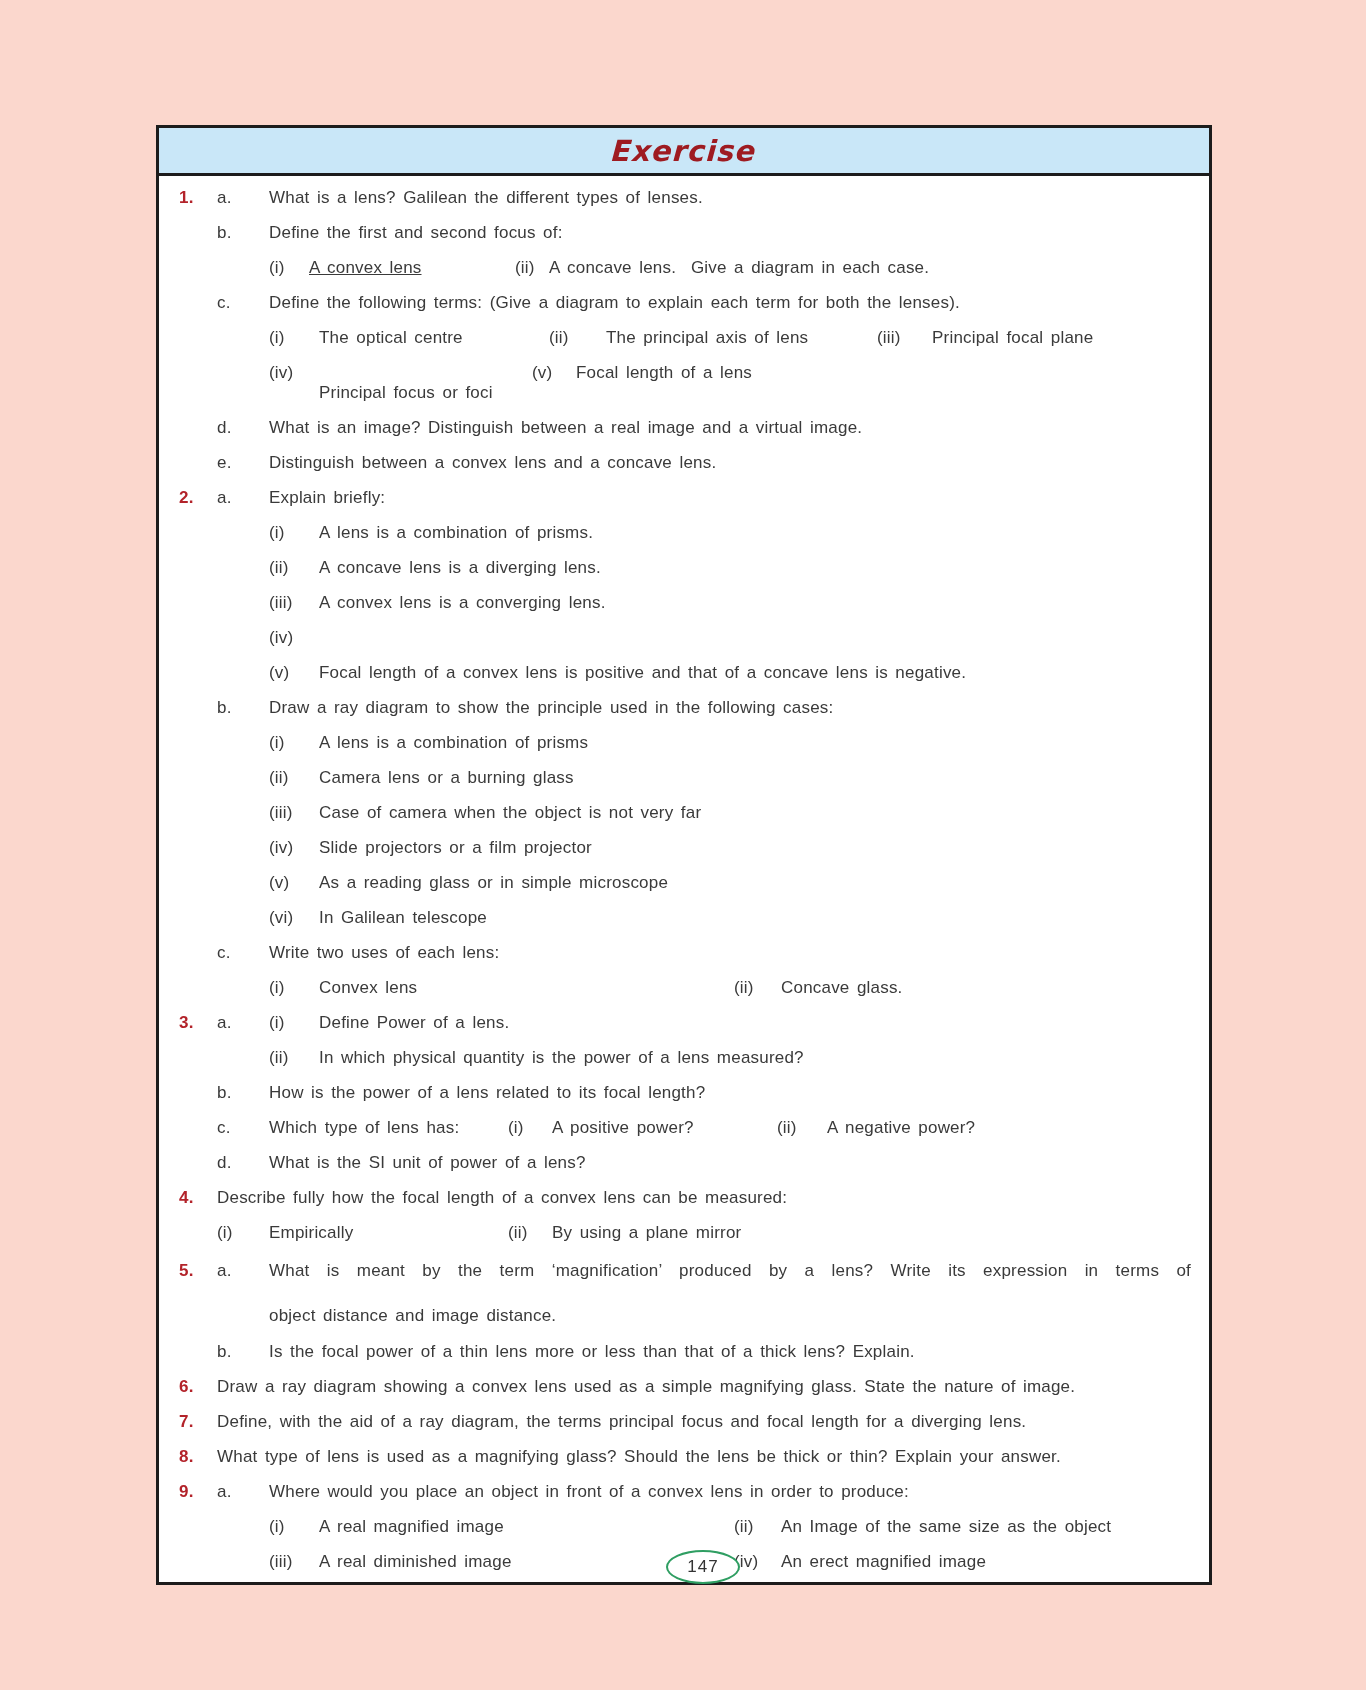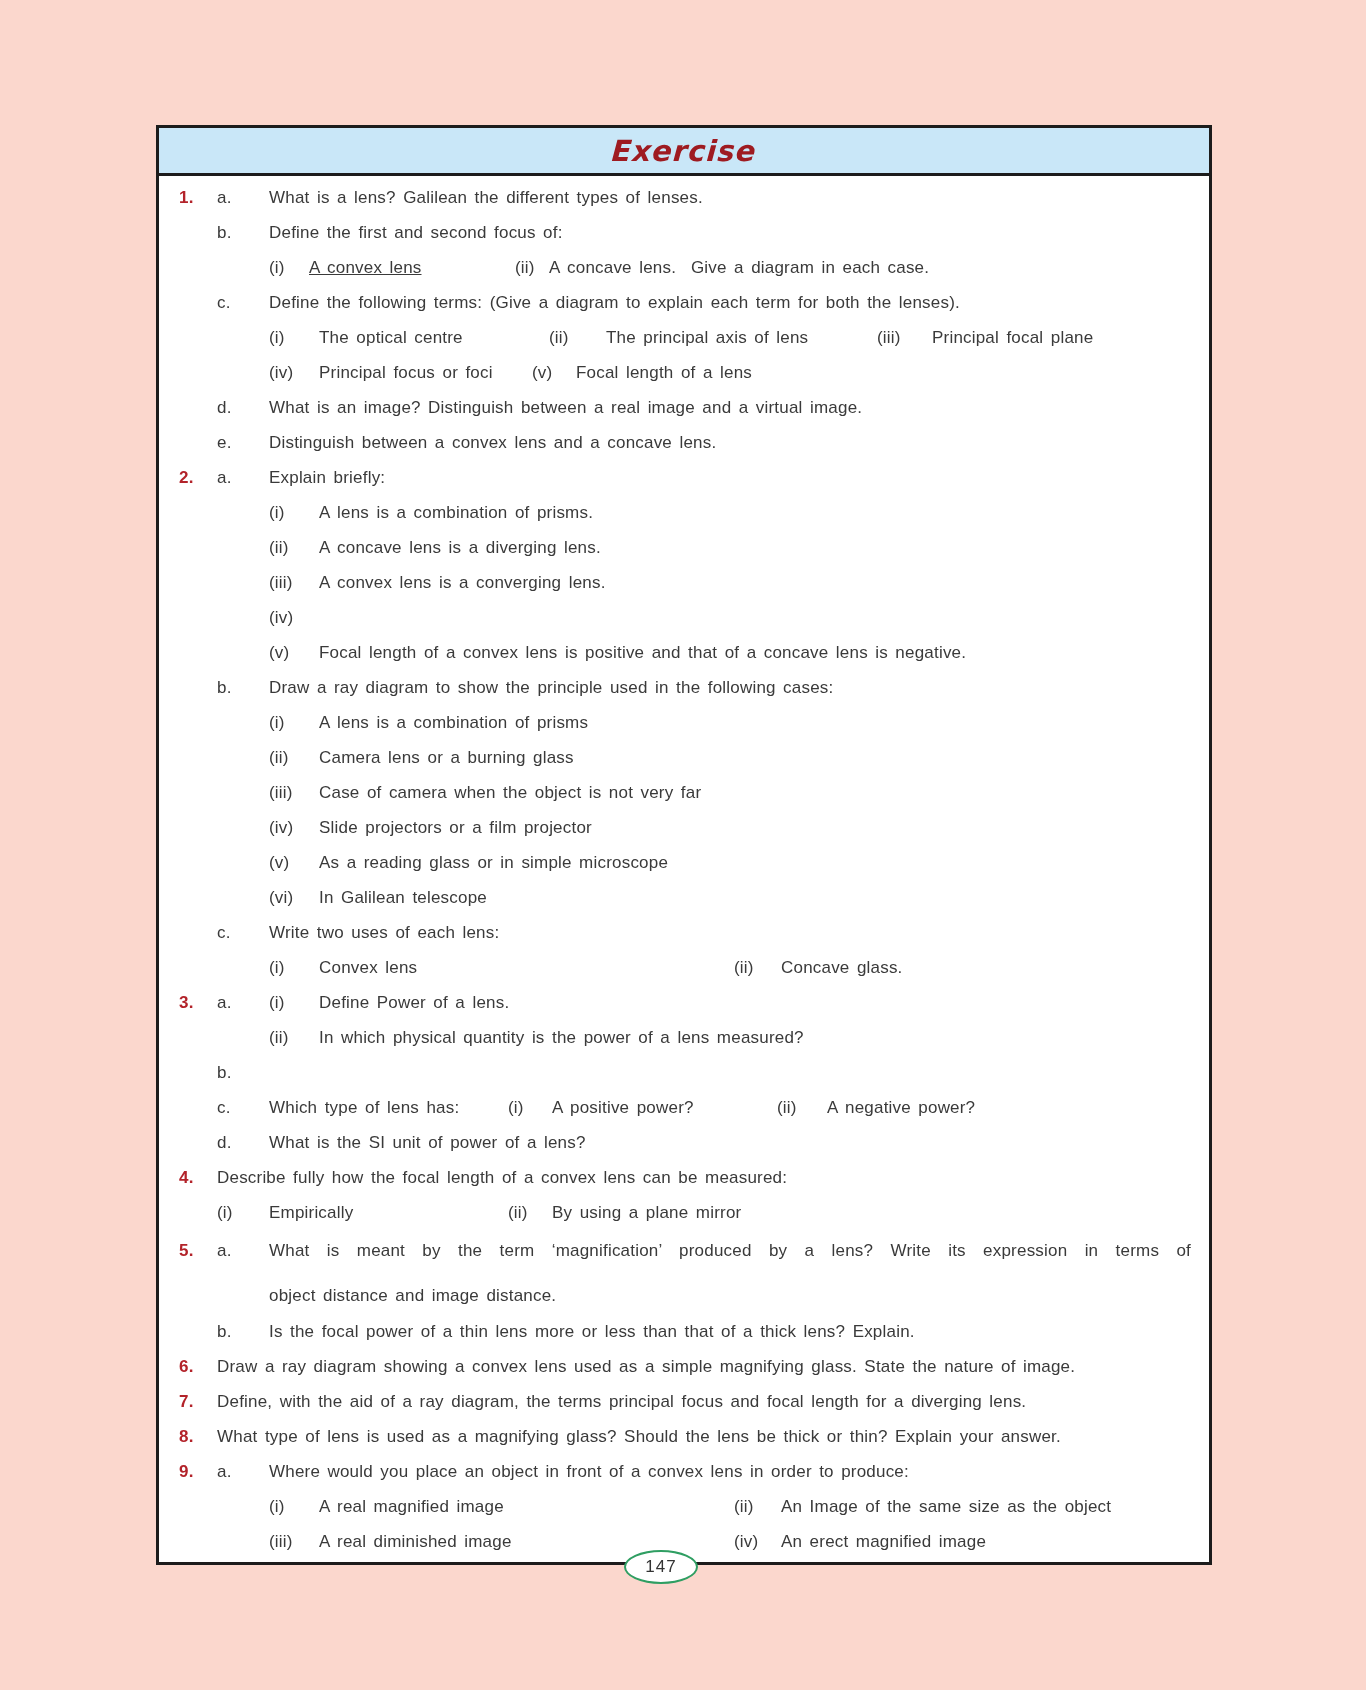--- a/index.html
+++ b/index.html
@@ -32,30 +32,30 @@
   .row:last-child{margin-bottom:0;}
   .qnum{flex:0 0 38px;font-weight:700;color:#b3232a;}
   .ltr{flex:0 0 52px;}
   .rom{flex:0 0 50px;}
   .txt{flex:1;}
   .rom40{flex:0 0 40px;}  .rom34{flex:0 0 34px;}
   .rom57{flex:0 0 57px;}  .rom55{flex:0 0 55px;}
   .rom44{flex:0 0 44px;}  .rom47{flex:0 0 47px;}
   .rom50{flex:0 0 50px;}
   .t206{flex:0 0 206px;text-decoration:underline;}  .t230{flex:0 0 230px;}
-  .t271{flex:0 0 271px;}  .t213{flex:0 0 213px;}
+  .t271{flex:0 0 271px;}  .t213{flex:0 0 213px;margin-top:20px;}
   .t415{flex:0 0 415px;}  .t239{flex:0 0 239px;}
   .t225{flex:0 0 225px;}
   .gap18{margin-bottom:18px;}
   .para{flex:1;}
   .para .l1{text-align:justify;text-align-last:justify;line-height:20px;margin-bottom:25px;}
   .para .l2{line-height:20px;}
   .row.para-row{margin-bottom:16px;}
   .badge{
-    position:absolute;left:624px;top:1550px;width:74px;height:34px;
+    position:absolute;left:666px;top:1550px;width:74px;height:34px;
     background:#ffffff;border:2px solid #2f9e62;border-radius:50%;
     display:flex;align-items:center;justify-content:center;box-sizing:border-box;
   }
   .badge span{font-size:17px;color:#333333;letter-spacing:1px;}
 </style>
 </head>
 <body>
 
 <div class="exercise-box">
   <div class="hdr">
@@ -212,20 +212,21 @@
     </div>
     <div class="row">
       <span class="qnum"></span>
       <span class="ltr"></span>
       <span class="rom">(ii)</span>
       <span class="txt">In which physical quantity is the power of a lens measured?</span>
     </div>
     <div class="row">
       <span class="qnum"></span>
       <span class="ltr">b.</span>
+      <span class="txt">How is the power of a lens related to its focal length?</span>
     </div>
     <div class="row">
       <span class="qnum"></span>
       <span class="ltr">c.</span>
       <span class="t239">Which type of lens has:</span>
       <span class="rom44">(i)</span>
       <span class="t225">A positive power?</span>
       <span class="rom50">(ii)</span>
       <span class="txt">A negative power?</span>
     </div>

